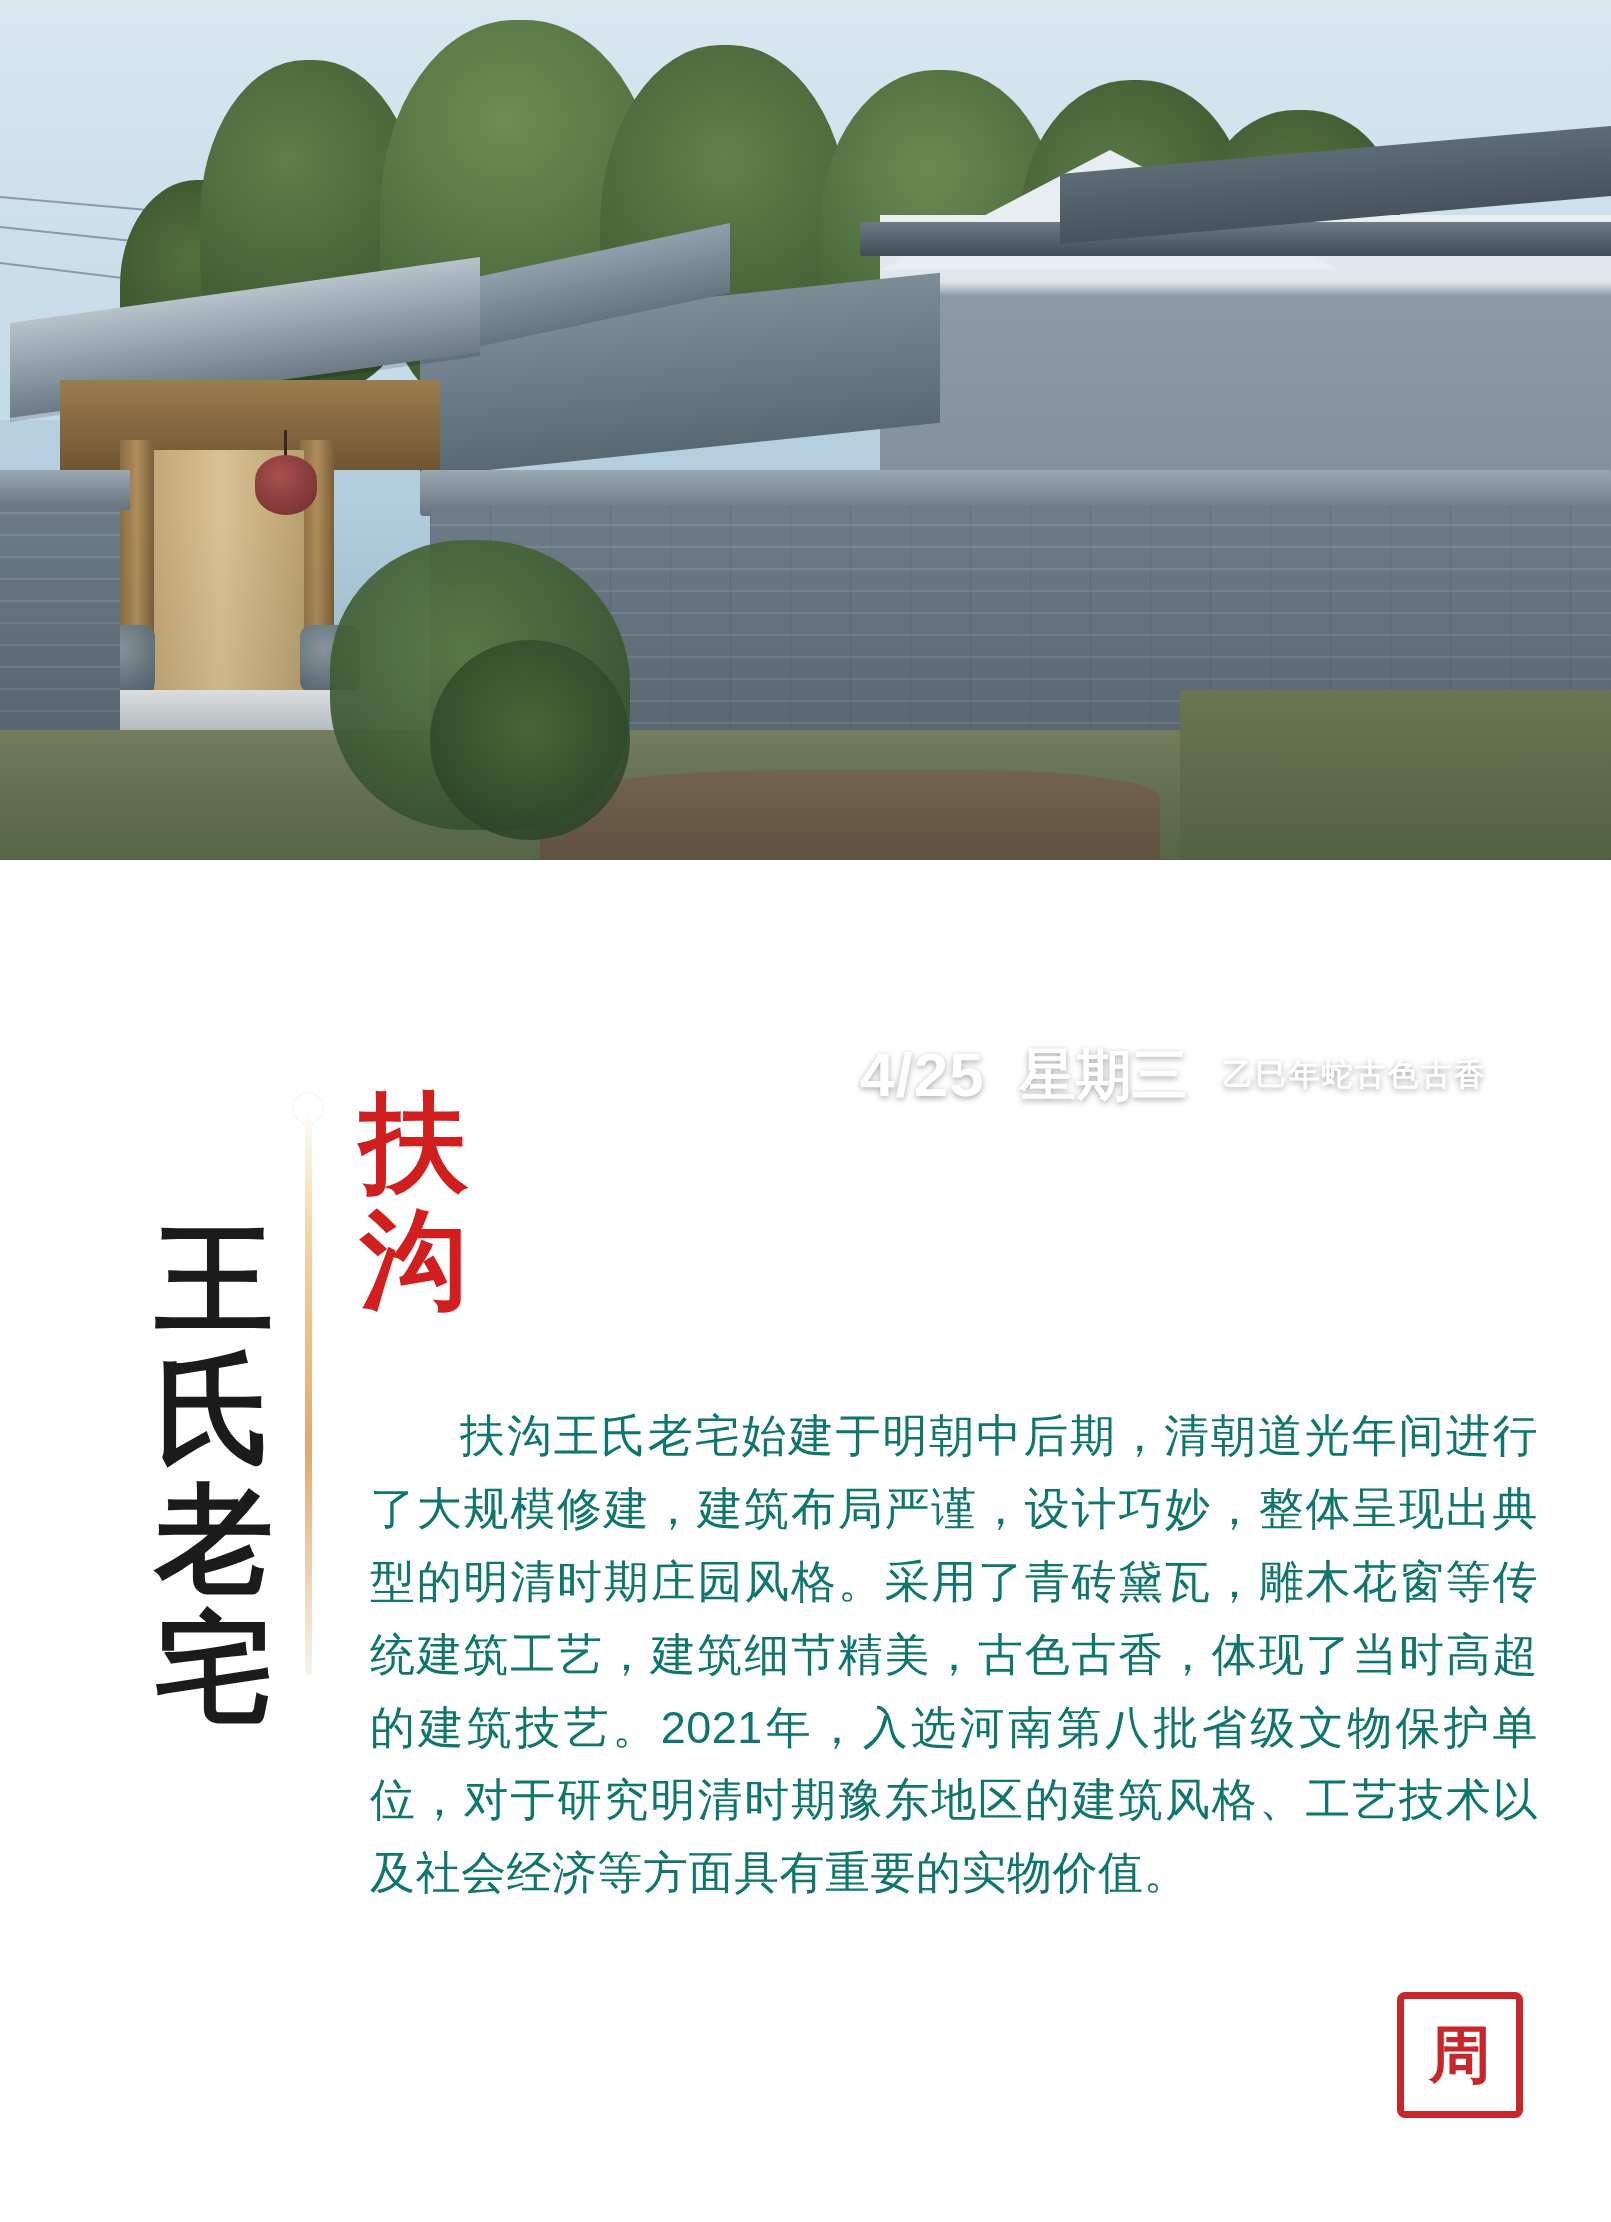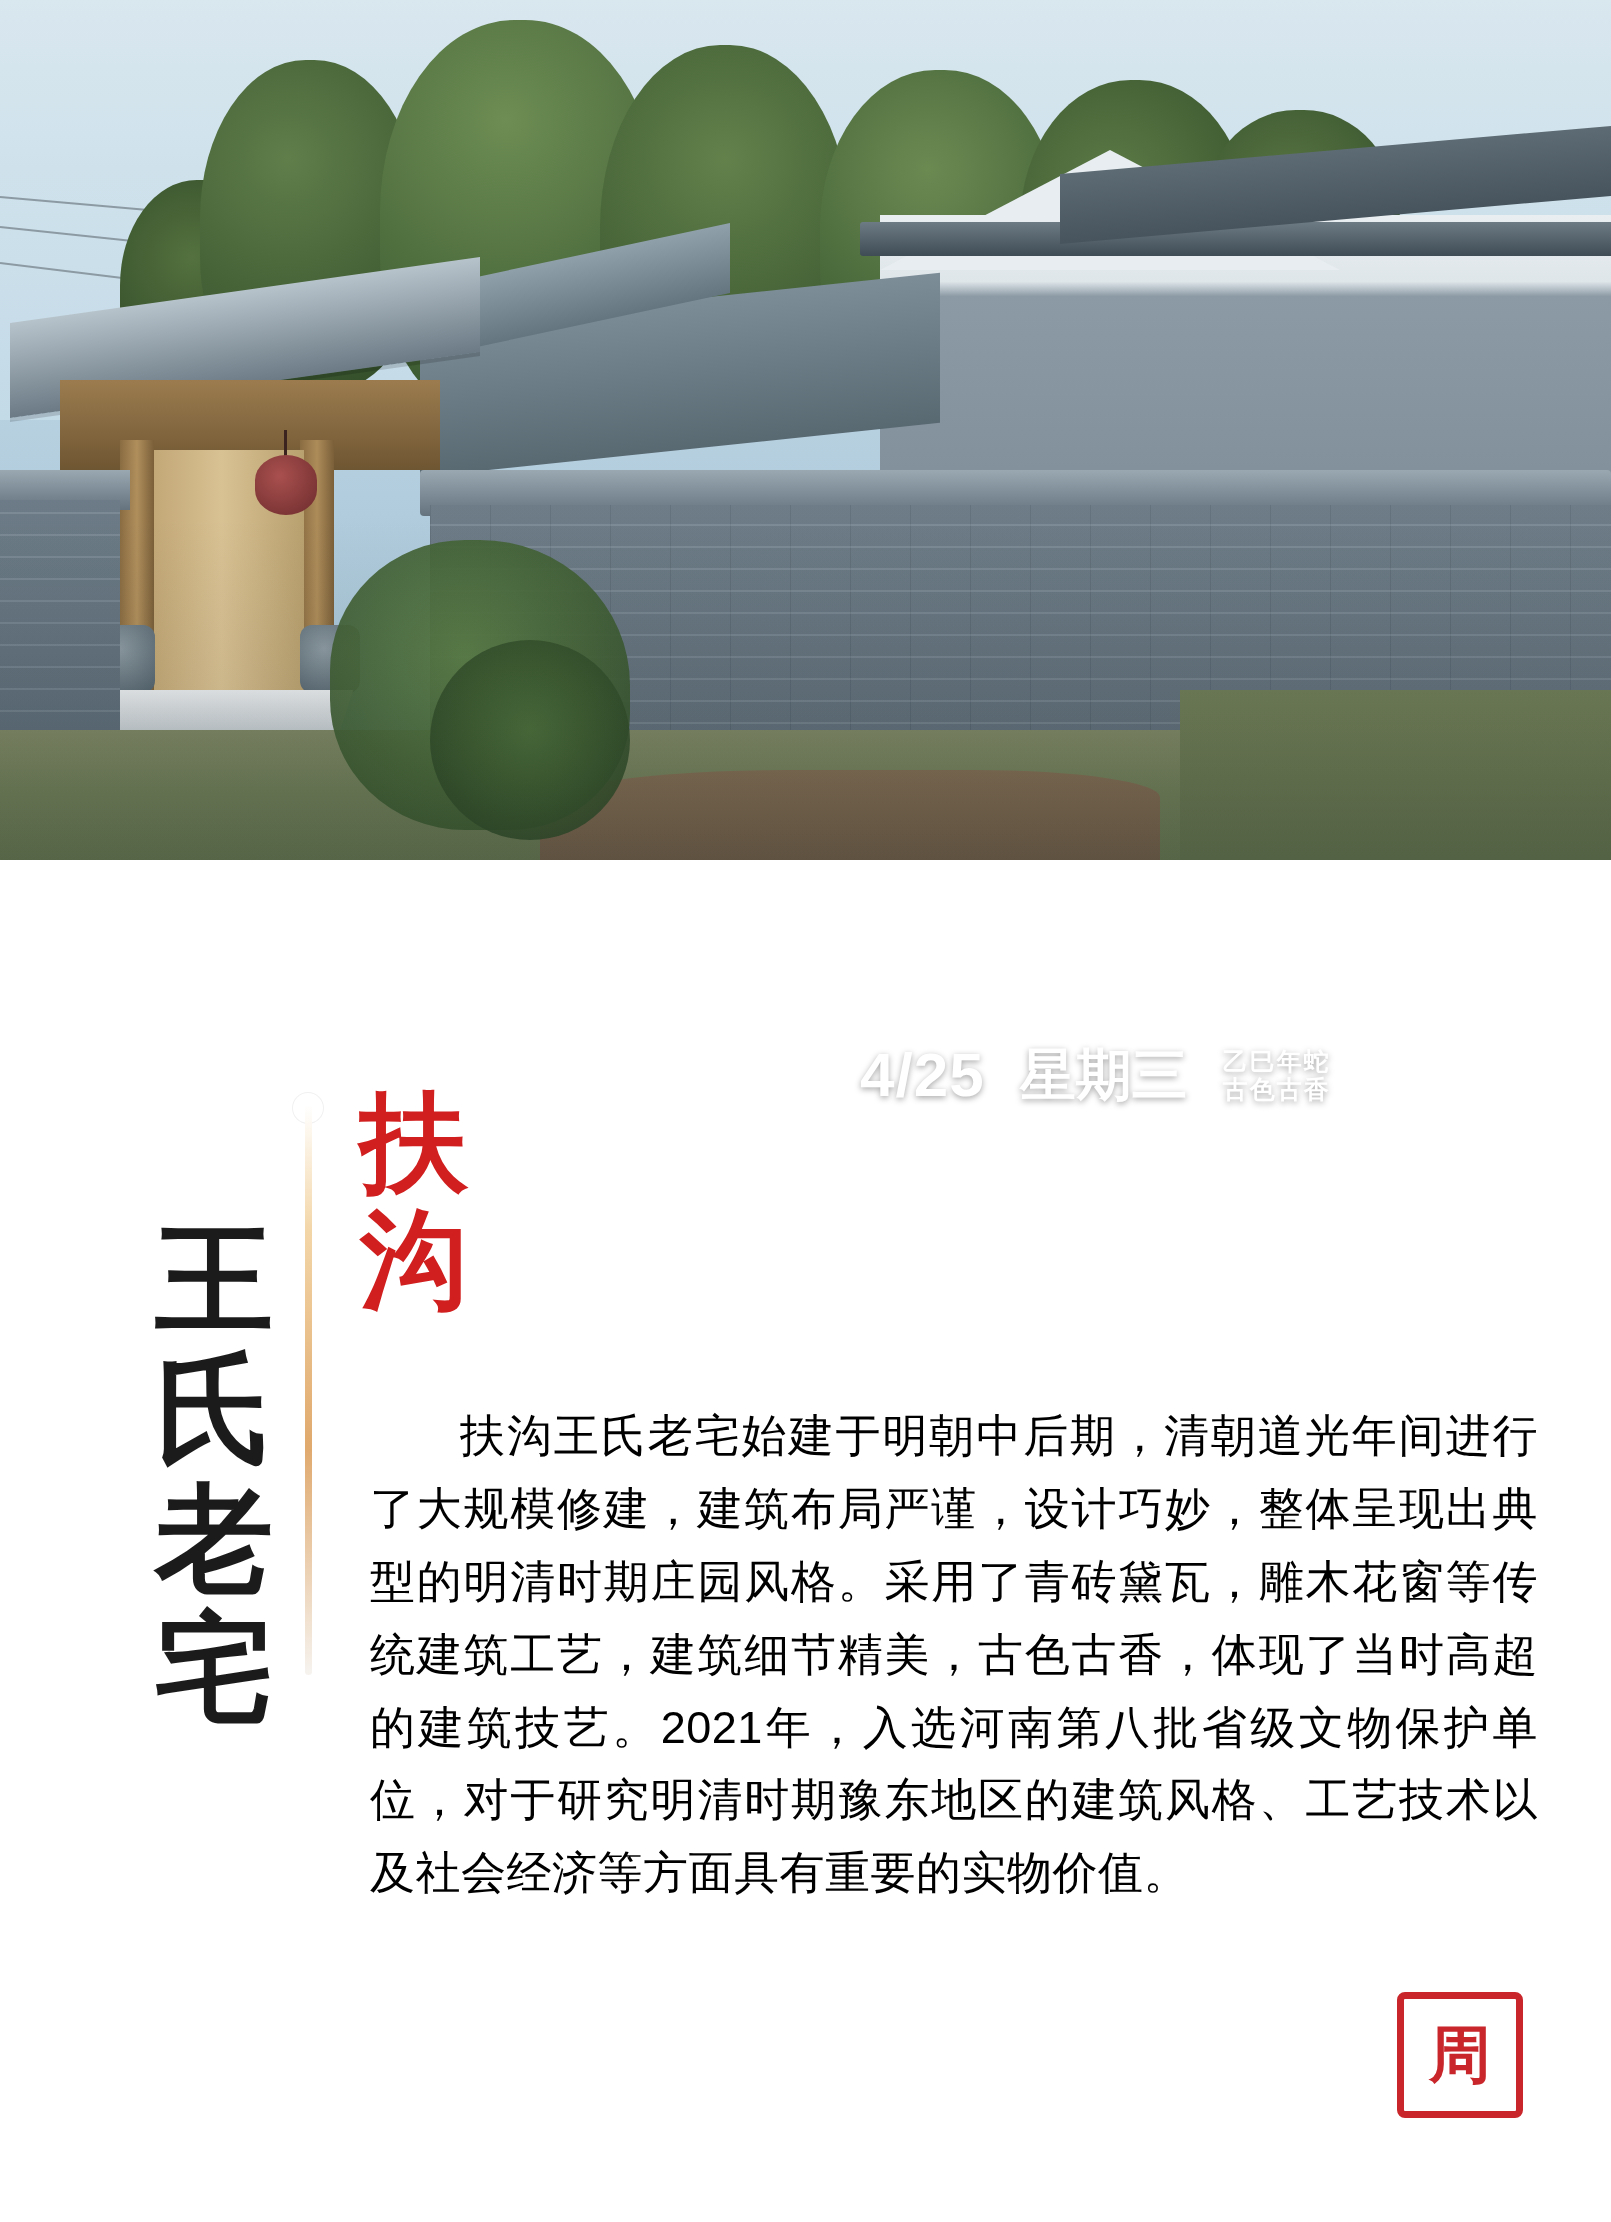--- a/index.html
+++ b/index.html
@@ -216,22 +216,22 @@
     background: rgba(255,255,255,0.85);
     margin: 0 16px;
   }
   .date-week {
     font-size: 56px;
     font-weight: bold;
     line-height: 1;
   }
   .date-lunar {
     display: flex;
-    flex-direction: column;
-    font-size: 25px;
+    flex-direction: row;
+    font-size: 31px;
     line-height: 1.12;
     font-weight: bold;
     letter-spacing: 2px;
   }
 
   
   .accent-line {
     position: absolute;
     left: 305px;
     top: 1105px;
@@ -275,21 +275,21 @@
     text-align: center;
   }
   .title-vertical span { display: block; }
 
   
   .body-text {
     position: absolute;
     left: 370px;
     top: 1400px;
     width: 1168px;
-    color: #000000;
+    color: #0f766e;
     font-size: 45px;
     line-height: 1.62;
     text-align: justify;
     text-indent: 2em;
     letter-spacing: 0.5px;
   }
 
   
   .seal {
     position: absolute;

